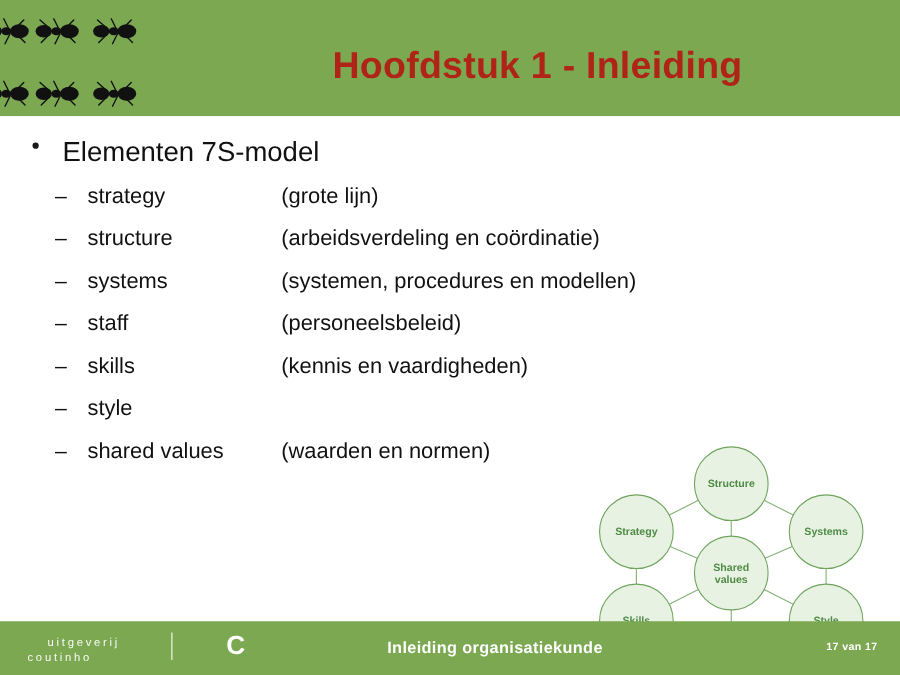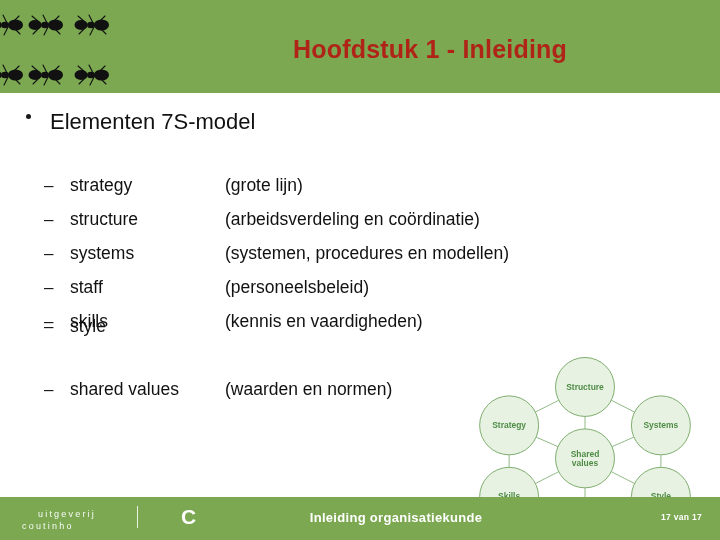--- a/index.html
+++ b/index.html
@@ -33,21 +33,21 @@
     position: absolute;
     width: 40px; height: 22px;
   }
   #slide-title {
     position: absolute;
     left: 150px;
     top: 36px;
     width: 560px;
     text-align: center;
     color: #B02418;
-    font-size: 25px;
+    font-size: 30px;
     font-weight: bold;
     letter-spacing: 0.2px;
     line-height: 1.1;
     white-space: nowrap;
   }
 
   
   #content {
     position: absolute;
     left: 0; top: 93px;
@@ -97,21 +97,20 @@
     color: #111;
     font-size: 17px;
   }
   .sub-row .term {
     width: 155px;
     flex: 0 0 155px;
     white-space: nowrap;
   }
   .sub-row .desc {
     white-space: nowrap;
-    margin-top: 29px;
   }
 
   
   #seven-s {
     position: absolute;
     left: 460px;
     top: 172px;
     width: 250px;
     height: 225px;
   }

